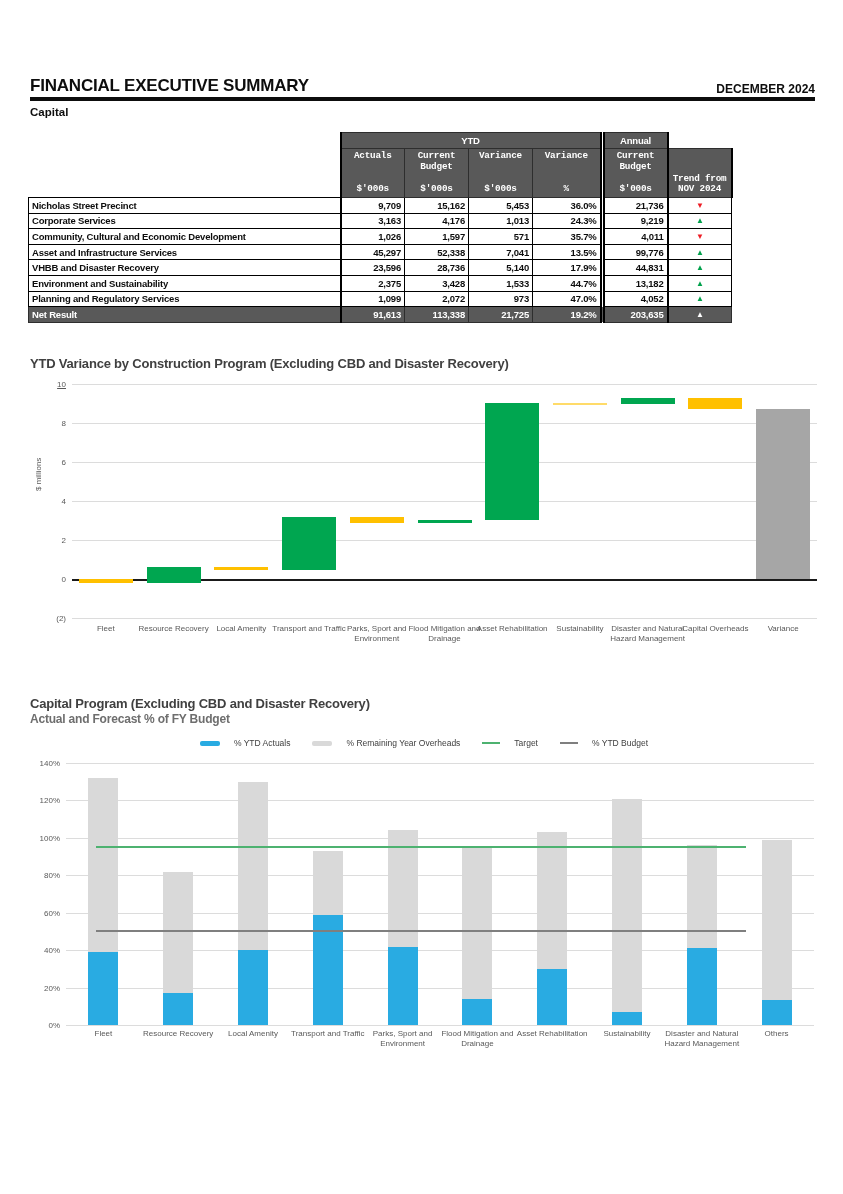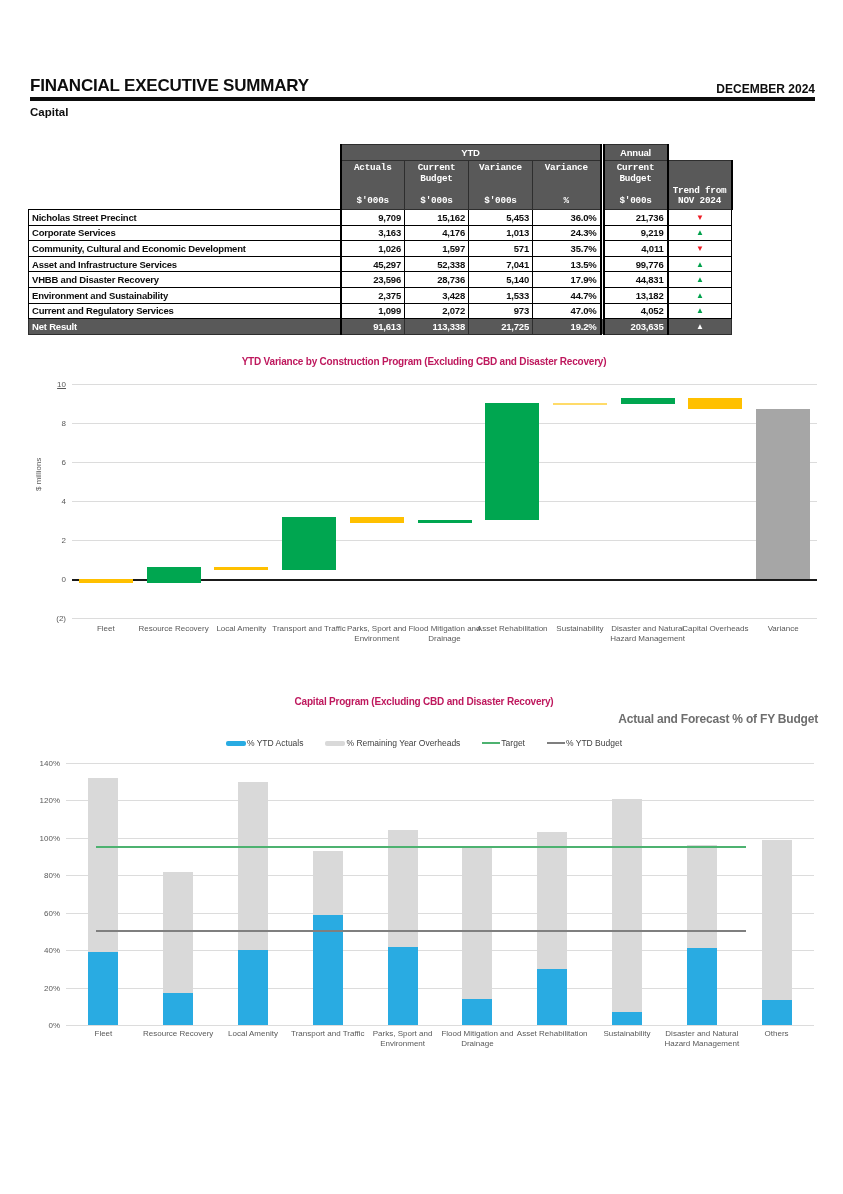--- a/index.html
+++ b/index.html
@@ -10,21 +10,21 @@
   }
   .abs { position:absolute; }
 
   
   .report-title { left:30px; top:76px; font-size:17px; font-weight:700; letter-spacing:-0.2px; color:#0d0d0d; }
   .report-date  { right:28px; top:82px; font-size:12px; font-weight:700; color:#0d0d0d; }
   .header-rule  { left:30px; top:97px; width:785px; height:4px; background:#0d0d0d; }
   .section-label{ left:30px; top:106px; font-size:11.5px; font-weight:700; color:#0d0d0d; }
 
   
-  .table-wrap { left:28px; top:144px; }
+  .table-wrap { left:28px; top:132px; }
   table.sumtable { border-collapse:collapse; table-layout:fixed; width:703px;
     font-size:9.5px; font-weight:700; color:#0d0d0d; letter-spacing:-0.2px; }
   .sumtable td, .sumtable th { border:1px solid #000; padding:0 3px; overflow:hidden; white-space:nowrap; }
   .sumtable .hdark { background:#595959; color:#fff; border:1px solid #2e2e2e; text-align:center; font-weight:700; }
   .sumtable .noborder { border:none; background:none; }
   .sumtable .gapcol { border-top:none; border-bottom:none; background:#fff; padding:0; }
   .sumtable tr.grow1 { height:16px; }
   .sumtable tr.grow2 { height:49px;font-family:Liberation Mono, monospace; }
   .sumtable tr.drow  { height:15.6px; }
   .sumtable .colhead { vertical-align:top; white-space:normal; font-size:9.3px; line-height:1.15; padding-top:2px; }
@@ -35,41 +35,41 @@
   .sumtable .trend { text-align:center; font-size:8px; border-left:2px solid #000; }
   .sumtable tr.total td { background:#595959; color:#fff; border-color:#2e2e2e; }
   .t-up   { color:#00a14b; }
   .t-down { color:#ed1c24; }
   .t-dash { color:#1a1a1a; font-size:10px; }
   .total .t-up { color:#fff; }
   .b2l { border-left:2px solid #000 !important; }
   .b2r { border-right:2px solid #000 !important; }
 
   
-  .chart-title { width:100%; text-align:center; font-size:10px; font-weight:700; color:#be185d; letter-spacing:-0.2px; }
-  .chart-subtitle { width:100%; text-align:right; font-size:12px; font-weight:700; color:#6e6e6e; letter-spacing:-0.2px; }
+  .chart-title { width:100%; text-align:left; font-size:13px; font-weight:700; color:#404040; letter-spacing:-0.2px; }
+  .chart-subtitle { width:100%; text-align:left; font-size:12px; font-weight:700; color:#6e6e6e; letter-spacing:-0.2px; }
   .gridline { position:absolute; left:0; width:100%; height:1px; background:#dcdcdc; }
   .gridline.zero { height:2px; background:#1a1a1a; }
   .ytick { position:absolute; right:0; width:100%; text-align:right; font-size:8px; color:#595959; font-weight:400; }
   .catlabel { position:absolute; text-align:center; font-size:8px; color:#595959; line-height:1.3; white-space:normal; }
   .bar { position:absolute; }
 
   
   .wf-wrap { left:30px; top:350px; width:788px; height:310px; }
   .wf-plot { position:absolute; left:42px; top:34px; width:745px; height:234px; }
   .wf-yaxis { position:absolute; left:6px; top:34px; width:30px; height:234px; }
   .wf-ylabel { position:absolute; left:4px; top:64px; height:120px; width:12px;
     writing-mode:vertical-rl; transform:rotate(180deg); font-size:8px; color:#595959; text-align:center; }
   .wf-cats { position:absolute; left:42px; top:274px; width:745px; height:36px; }
 
   
   .bc-wrap { left:30px; top:688px; width:788px; height:410px; }
   .bc-legend { position:absolute; left:0; top:50px; width:100%; display:flex; justify-content:center; gap:22px;
     font-size:8.5px; color:#404040; align-items:center; }
-  .legend-item { display:flex; align-items:center; gap:1px; }
+  .legend-item { display:flex; align-items:center; gap:14px; }
   .sw-bar { display:inline-block; width:20px; height:5px; border-radius:2px; }
   .sw-line { display:inline-block; width:18px; height:2px; }
   .bc-plot { position:absolute; left:36px; top:75px; width:748px; height:262px; }
   .bc-yaxis { position:absolute; left:0px; top:75px; width:30px; height:262px; }
   .bc-cats { position:absolute; left:36px; top:341px; width:748px; height:40px; }
   .hline { position:absolute; height:2px; }
 </style>
 </head>
 <body>
 
@@ -193,21 +193,21 @@
           <td class="lbl">Environment and Sustainability</td>
           <td class="num b2l">2,375</td>
           <td class="num">3,428</td>
           <td class="num">1,533</td>
           <td class="num b2r">44.7%</td>
           <td class="gapcol"></td>
           <td class="num b2l b2r">13,182</td>
           <td class="trend t-up">▲</td>
         </tr>
         <tr class="drow">
-          <td class="lbl">Current and Regulatory Services</td>
+          <td class="lbl">Planning and Regulatory Services</td>
           <td class="num b2l">1,099</td>
           <td class="num">2,072</td>
           <td class="num">973</td>
           <td class="num b2r">47.0%</td>
           <td class="gapcol"></td>
           <td class="num b2l b2r">4,052</td>
           <td class="trend t-up">▲</td>
         </tr>
         <tr class="drow total">
           <td class="lbl">Net Result</td>

